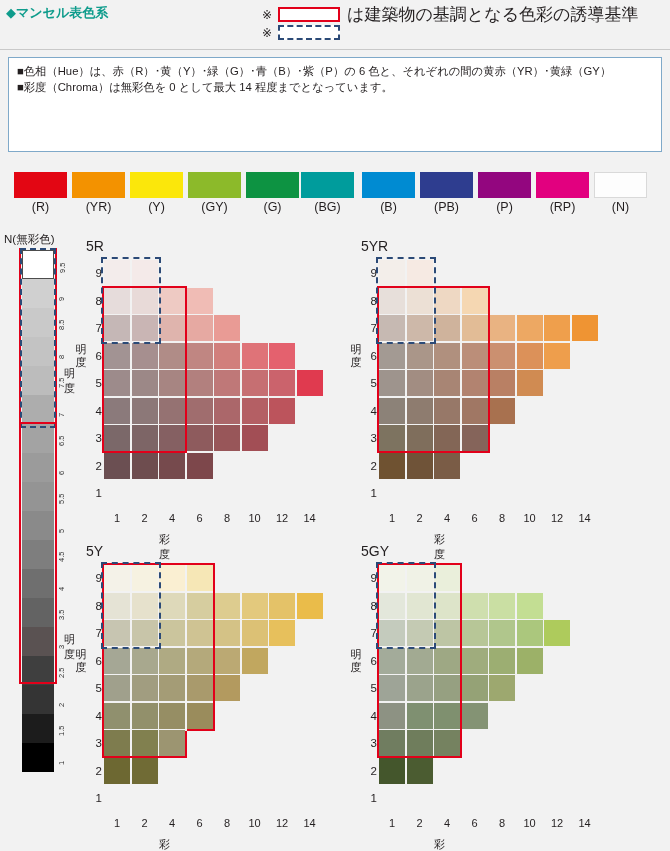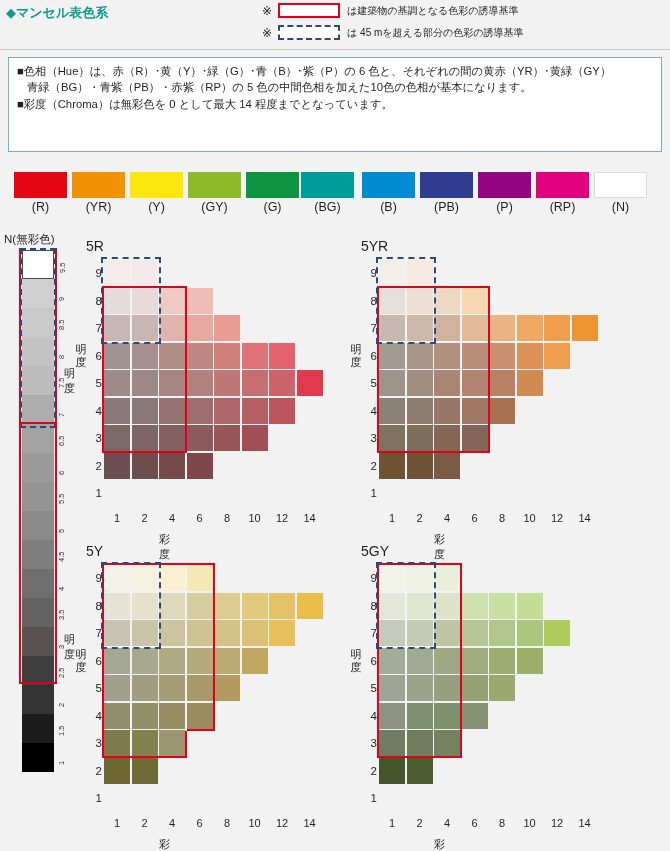--- a/index.html
+++ b/index.html
@@ -21,21 +21,21 @@
     letter-spacing:0px;
   }
   .legend-row { position:absolute; left:262px; font-size:12.5px; white-space:nowrap;
                 display:flex; align-items:center; }
   .legend-row.r1 { top:3px; }
   .legend-row.r2 { top:25px; }
   .mark { font-size:12px; margin-right:6px; }
   .lgbox { width:62px; height:15px; background:#ffffff; margin-right:7px; }
   .lgbox.solid { border:2px solid #e2001a; }
   .lgbox.dashed { border:2px dashed #2b4a77; }
-  .legend-text { font-size:10px; }
+  .legend-text { font-size:17px; }
 
   #rule { position:absolute; left:0; top:49px; width:670px; height:1px; background:#c9c9c9; }
 
   
   #explain {
     position:absolute; left:8px; top:57px; width:654px; height:95px;
     background:#ffffff; border:1px solid #7fa9c9;
     padding:6px 8px 0 8px;
   }
   #explain p { margin:0 0 1px 0; font-size:11.3px; line-height:15.4px; white-space:nowrap; }
@@ -90,28 +90,26 @@
 
   <div class="legend-row r1">
     <span class="mark">※</span>
     <span class="lgbox solid"></span>
     <span class="legend-text">は建築物の基調となる色彩の誘導基準</span>
   </div>
 
   <div class="legend-row r2">
     <span class="mark">※</span>
     <span class="lgbox dashed"></span>
-    <span class="legend-text">は 45 mを超える部分の色彩の誘導基準</span>
   </div>
 </div>
 <div id="rule"></div>
 
 <div id="explain">
   <p>■色相（Hue）は、赤（R）･黄（Y）･緑（G）･青（B）･紫（P）の 6 色と、それぞれの間の黄赤（YR）･黄緑（GY）</p>
-  <p class="cont">青緑（BG）・青紫（PB）・赤紫（RP）の 5 色の中間色相を加えた10色の色相が基本になります。</p>
   <p>■彩度（Chroma）は無彩色を 0 として最大 14 程度までとなっています。</p>
 </div>
 
 <div id="hues">
     <div class="hue" style="left: 14px;">
       <div class="chip" style="background: rgb(227, 6, 19);"></div>
       <div class="lbl">(R)</div>
     </div>
     <div class="hue" style="left: 72px;">
       <div class="chip" style="background: rgb(243, 146, 0);"></div>

